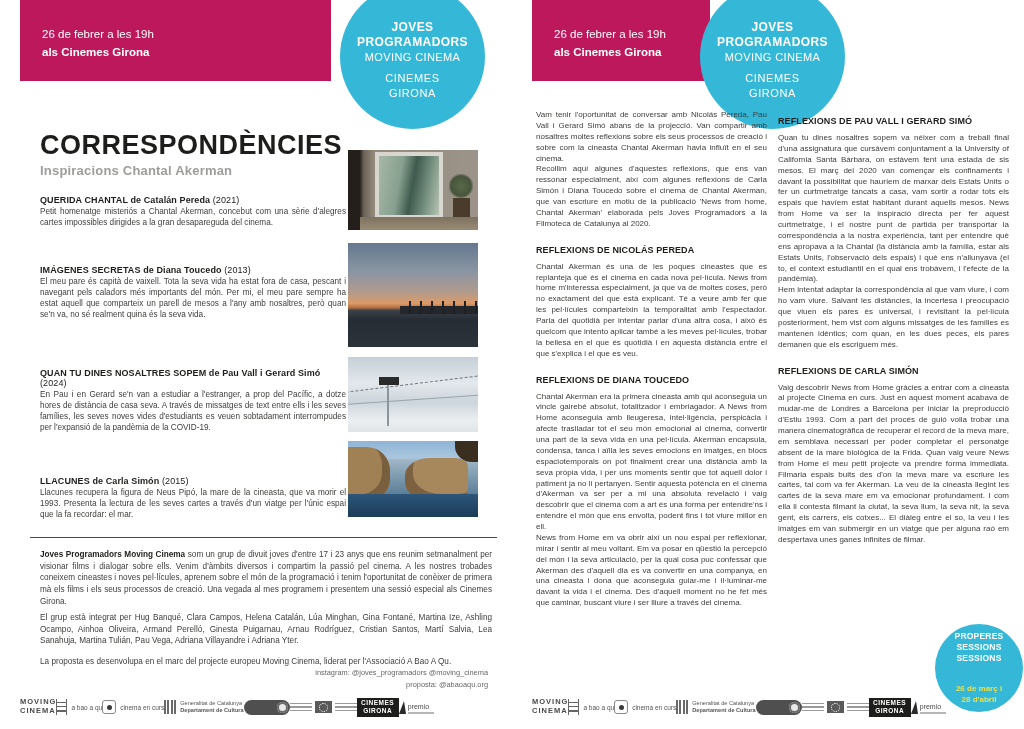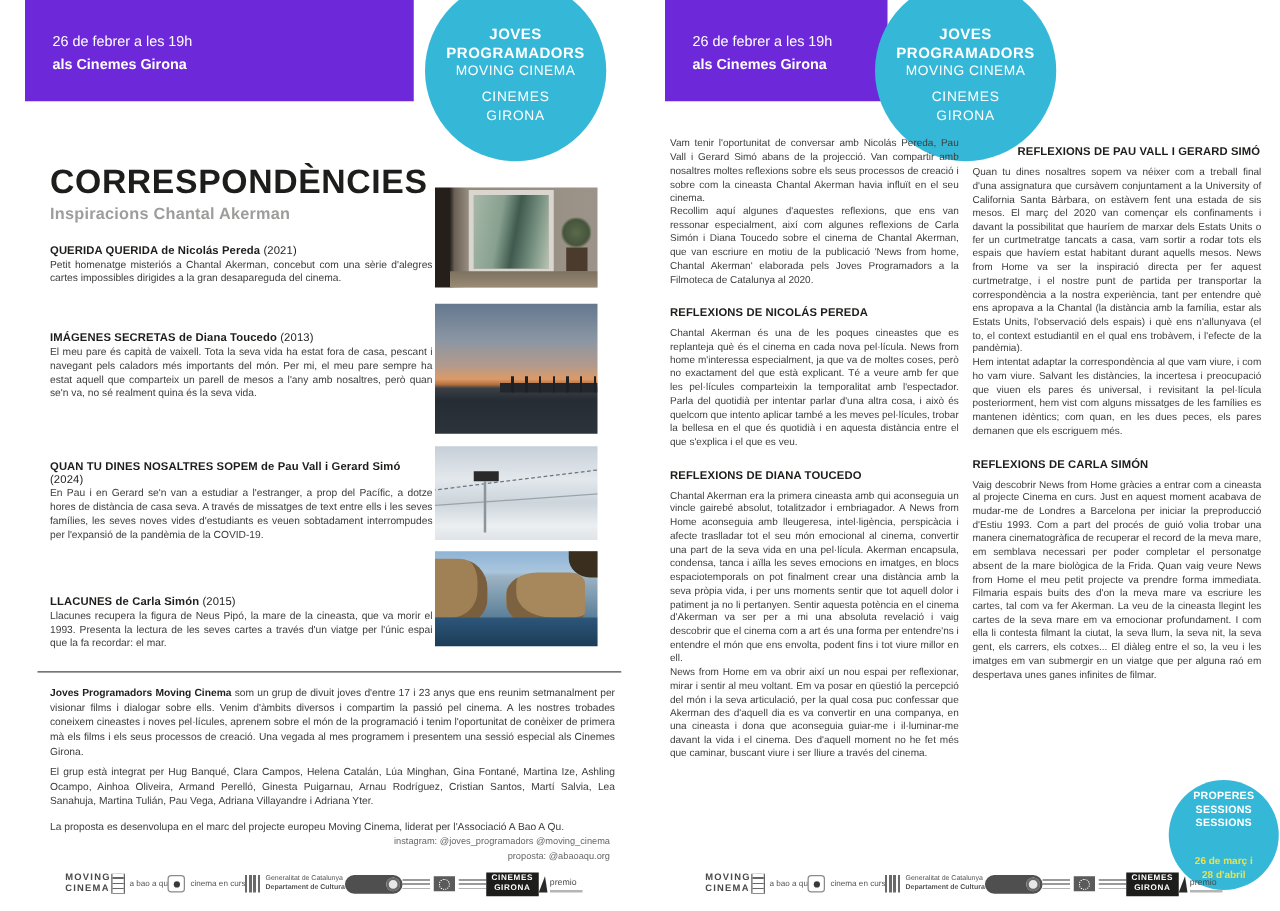--- a/index.html
+++ b/index.html
@@ -3,21 +3,21 @@
 <meta charset="utf-8">
 <style>
   html,body{margin:0;padding:0;background:#fff;}
   body{width:1024px;height:729px;font-family:"Liberation Sans",sans-serif;-webkit-font-smoothing:antialiased;}
   .spread{position:relative;width:1024px;height:729px;background:#fff;overflow:hidden;}
   .page{position:absolute;top:0;width:512px;height:729px;background:#fff;}
   .page.left{left:0;}
   .page.right{left:512px;}
 
   
-  .bar{position:absolute;top:0;height:81px;background:#6d28d9;}
+  .bar{position:absolute;top:0;height:81px;background:#be185d;}
   .bar .dates{position:absolute;left:22px;top:26px;color:#fff;font-size:11.5px;line-height:1.55;}
   .bar .dates .b{font-weight:bold;}
   .hcircle{position:absolute;width:145px;height:145px;border-radius:50%;background:#35b8d8;top:-16px;
            display:flex;flex-direction:column;align-items:center;justify-content:flex-start;padding-top:36px;box-sizing:border-box;
            color:#fff;text-align:center;}
   .hcircle .l1,.hcircle .l2{font-weight:bold;font-size:12px;letter-spacing:.4px;line-height:1.25;}
   .hcircle .l3{font-size:11px;letter-spacing:.4px;line-height:1.3;}
   .hcircle .grp2{margin-top:7px;font-size:11px;letter-spacing:.6px;line-height:1.3;}
 
   
@@ -53,29 +53,29 @@
   .bodypara{position:absolute;left:40px;width:452px;font-size:8.2px;line-height:1.42;color:#3d3d3c;text-align:justify;margin:0;}
   .bodypara .b{font-weight:bold;color:#1d1d1b;}
   .social{position:absolute;right:24px;top:667px;text-align:right;font-size:7.4px;line-height:1.6;color:#666;}
 
   
   .col{position:absolute;top:110px;width:231px;color:#3d3d3c;}
   .col.c1{left:24px;}
   .col.c2{left:266px;top:116px;}
   .col p{margin:0;font-size:8px;line-height:1.36;text-align:justify;}
   .col h3{margin:15px 0 7px 0;font-size:9px;font-weight:bold;color:#1d1d1b;letter-spacing:.1px;}
-  .col h3.first{margin-top:0;margin-left:36px;}
+  .col h3.first{margin-top:0;}
 
   .sess-circle{position:absolute;left:423px;top:624px;width:88px;height:88px;border-radius:50%;background:#35b8d8;
                display:flex;flex-direction:column;align-items:center;justify-content:center;text-align:center;color:#fff;}
   .sess-circle .w{font-weight:bold;font-size:8.5px;line-height:1.3;letter-spacing:.2px;}
   .sess-circle .y{margin-top:20px;color:#e9e14f;font-weight:bold;font-size:8px;line-height:1.3;}
 
   
-  .logos{position:absolute;left:20px;top:692px;width:478px;height:30px;display:flex;align-items:center;justify-content:center;}
+  .logos{position:absolute;left:20px;top:692px;width:478px;height:30px;display:flex;align-items:center;justify-content:flex-start;}
   .logo{display:flex;align-items:center;gap:4px;color:#555;}
   .mc{font-size:7.5px;font-weight:bold;letter-spacing:1px;line-height:1.15;color:#4a4a4a;}
   .ladder{width:9px;height:16px;border-left:1.5px solid #666;border-right:1.5px solid #666;
           background:repeating-linear-gradient(180deg,transparent 0 3px,#666 3px 4.2px);}
   .small-label{font-size:6.5px;color:#555;}
   .cec-ic{width:12px;height:12px;border:1.5px solid #8a8a8a;border-radius:3px;display:flex;align-items:center;justify-content:center;}
   .cec-ic::after{content:"";width:5px;height:5px;border-radius:50%;background:#3a3a3a;}
   .gen-ic{width:12px;height:14px;background:repeating-linear-gradient(90deg,#6a6a6a 0 2px,transparent 2px 3.4px);}
   .gen-tx{font-size:5.6px;line-height:1.25;color:#555;}
   .gen-tx .b{font-weight:bold;}
@@ -111,21 +111,21 @@
       <div class="grp2">
         <div>CINEMES</div>
         <div>GIRONA</div>
       </div>
     </div>
 
     <div class="title">CORRESPONDÈNCIES</div>
     <div class="subtitle">Inspiracions Chantal Akerman</div>
 
     <div class="film" style="top:195px;">
-      <h3><span>QUERIDA QUERIDA de Nicolás Pereda</span><span class="yr"> (2021)</span></h3>
+      <h3><span>QUERIDA CHANTAL de Catalán Pereda</span><span class="yr"> (2021)</span></h3>
       <p>Petit homenatge misteriós a Chantal Akerman, concebut com una sèrie d'alegres cartes impossibles dirigides a la gran desapareguda del cinema.</p>
     </div>
     <div class="film" style="top:265px;">
       <h3><span>IMÁGENES SECRETAS de Diana Toucedo</span><span class="yr"> (2013)</span></h3>
       <p>El meu pare és capità de vaixell. Tota la seva vida ha estat fora de casa, pescant i navegant pels caladors més importants del món. Per mi, el meu pare sempre ha estat aquell que comparteix un parell de mesos a l'any amb nosaltres, però quan se'n va, no sé realment quina és la seva vida.</p>
     </div>
     <div class="film" style="top:368px;">
       <h3><span>QUAN TU DINES NOSALTRES SOPEM de Pau Vall i Gerard Simó</span><span class="yr"> (2024)</span></h3>
       <p>En Pau i en Gerard se'n van a estudiar a l'estranger, a prop del Pacífic, a dotze hores de distància de casa seva. A través de missatges de text entre ells i les seves famílies, les seves noves vides d'estudiants es veuen sobtadament interrompudes per l'expansió de la pandèmia de la COVID-19.</p>
     </div>

